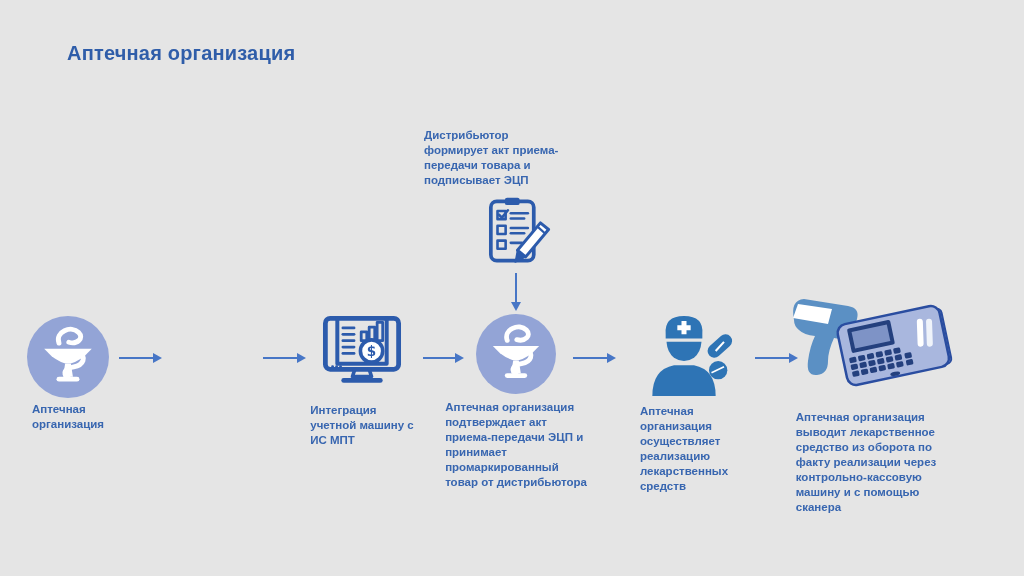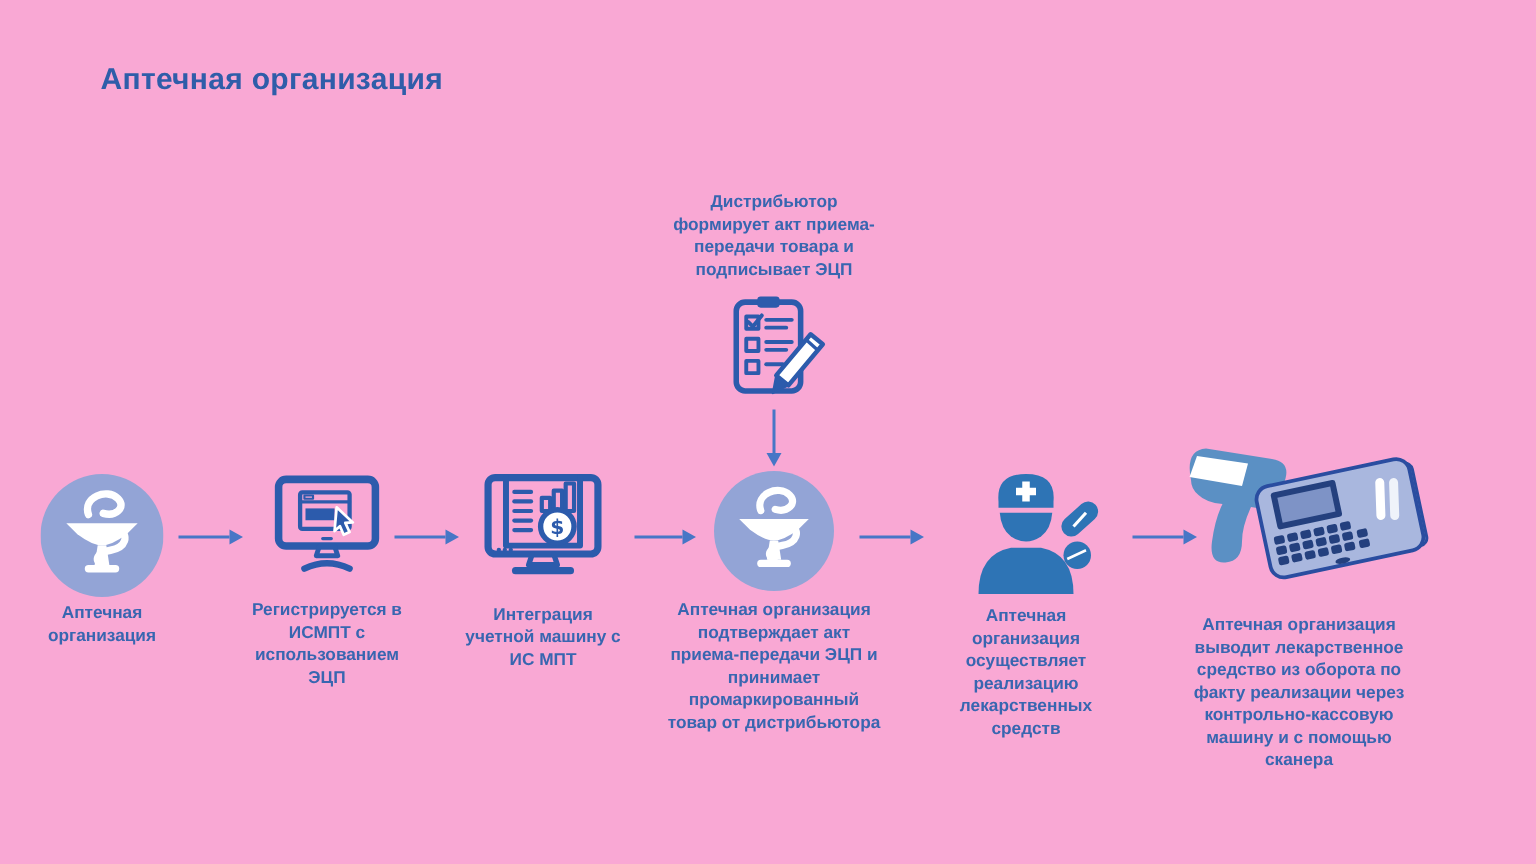--- a/index.html
+++ b/index.html
@@ -1,20 +1,20 @@
 <!DOCTYPE html>
 <html><head>
 <meta charset="utf-8">
 <style>
   html, body { margin: 0; padding: 0; background: #ffffff; }
   .canvas {
     position: relative;
     width: 1024px;
     height: 576px;
-    background: #f9a8d4;
+    background: #e5e5e5;
     font-family: "Liberation Sans", sans-serif;
     overflow: hidden;
   }
   .page-title {
     position: absolute;
     left: 67px;
     top: 42px;
     margin: 0;
     font-size: 20px;
     font-weight: 700;
@@ -25,21 +25,20 @@
     position: absolute;
     display: flex;
     flex-direction: column;
     align-items: center;
   }
   .step-label {
     font-size: 11.5px;
     font-weight: 700;
     line-height: 1.3;
     color: #3866B0;
-    text-align: center;
     white-space: pre-line;
   }
   .branch-label {
     position: absolute;
     left: 424px;
     top: 128px;
     width: 184px;
   }
   .icon-wrap { display: flex; justify-content: center; align-items: flex-end; }
   .h-arrow {
@@ -126,39 +125,20 @@
           <path d="M63 44 C73 50 69 60 57 62 C46 64 43 70 50 74"></path>
         </g>
       </svg>
     </span>
     <div class="step-label" style="margin-top:4px;">Аптечная
 организация</div>
   </div>
 
   <div class="h-arrow" style="left:119px; top:357px; width:34px;"></div>
 
-  <div class="node" style="left:147px; top:316px; width:142px;">
-    <span class="icon-wrap">
-      <svg width="72" height="76" viewBox="0 0 100 106" fill="none" stroke="#2C5BAC" stroke-linecap="round" stroke-linejoin="round">
-        <rect x="5" y="5" width="90" height="62" rx="7" stroke-width="7"></rect>
-        <rect x="25" y="17" width="46" height="34" rx="2" stroke-width="4"></rect>
-        <line x1="25" y1="26" x2="71" y2="26" stroke-width="3"></line>
-        <rect x="29" y="20" width="8" height="3" stroke-width="2"></rect>
-        <rect x="30" y="32" width="27" height="11" fill="#2C5BAC" stroke="none"></rect>
-        <path d="M59 31 L74 45 L67 45.5 L71 54 L65.5 56.5 L62 48.5 L57 53 Z" fill="#2C5BAC" stroke="#ffffff" stroke-width="2.5"></path>
-        <line x1="46" y1="60" x2="54" y2="60" stroke-width="3"></line>
-        <path d="M43 67 L57 67 L60 76 L40 76 Z" stroke-width="4.5"></path>
-        <path d="M29 88 Q50 78 71 88" stroke-width="6"></path>
-      </svg>
-    </span>
-    <div class="step-label" style="margin-top:8px;">Регистрируется в
-ИСМПТ с
-использованием
-ЭЦП</div>
-  </div>
 
   <div class="h-arrow" style="left:263px; top:357px; width:34px;"></div>
 
   <div class="node" style="left:288px; top:312px; width:148px;">
     <span class="icon-wrap">
       <svg width="80" height="82" viewBox="0 0 100 103" fill="none" stroke="#2C5BAC" stroke-linecap="round" stroke-linejoin="round">
         <rect x="4" y="8" width="92" height="64" rx="6" stroke-width="6"></rect>
         <path d="M19 8 V65 H81 V8" stroke-width="5"></path>
         <line x1="26" y1="20" x2="40" y2="20" stroke-width="3.5"></line>
         <line x1="26" y1="28" x2="40" y2="28" stroke-width="3.5"></line>

